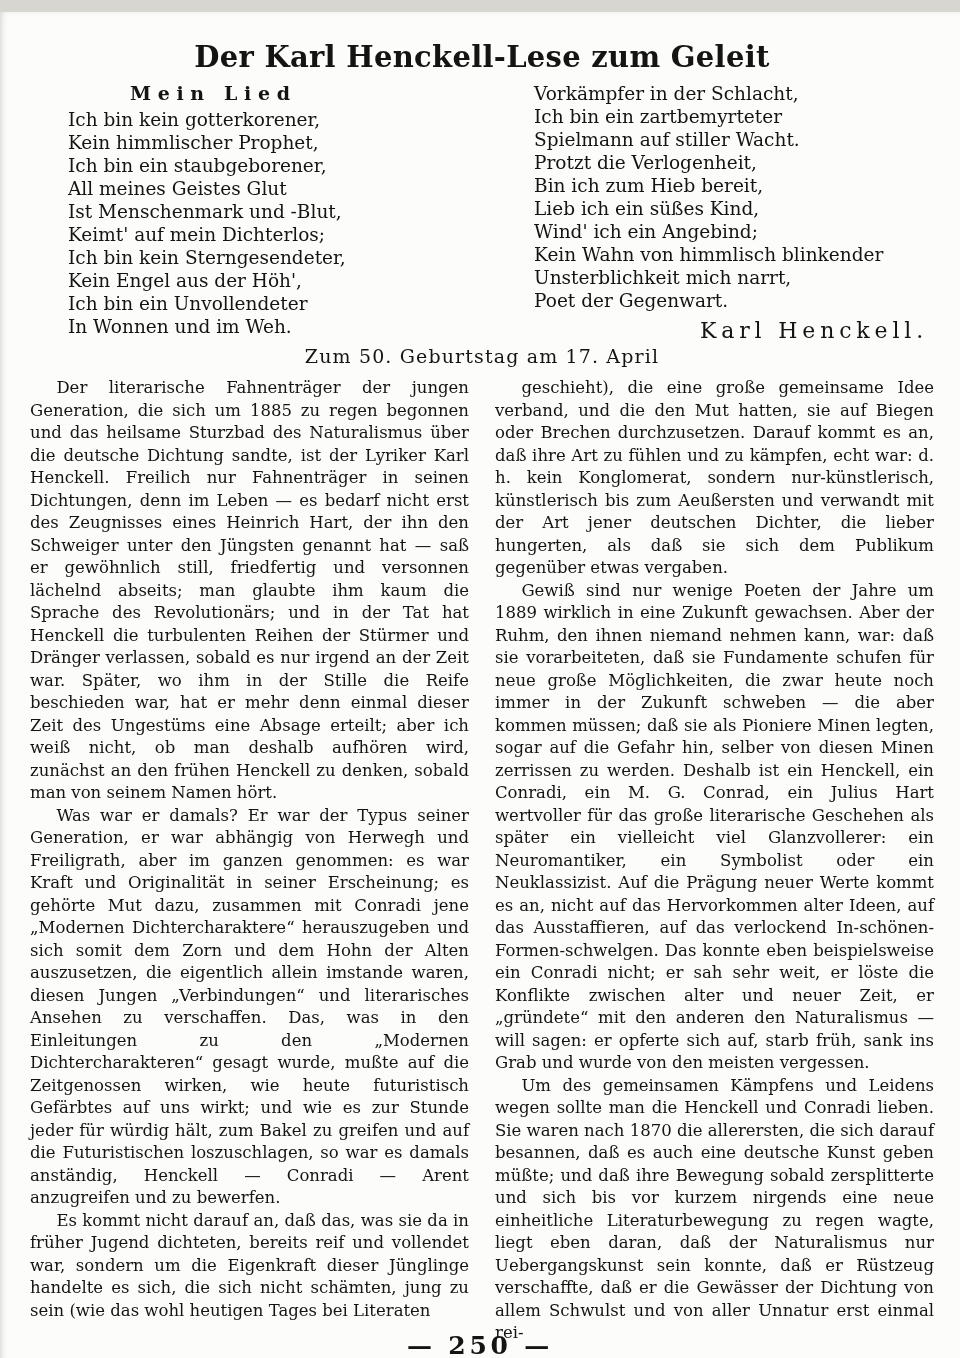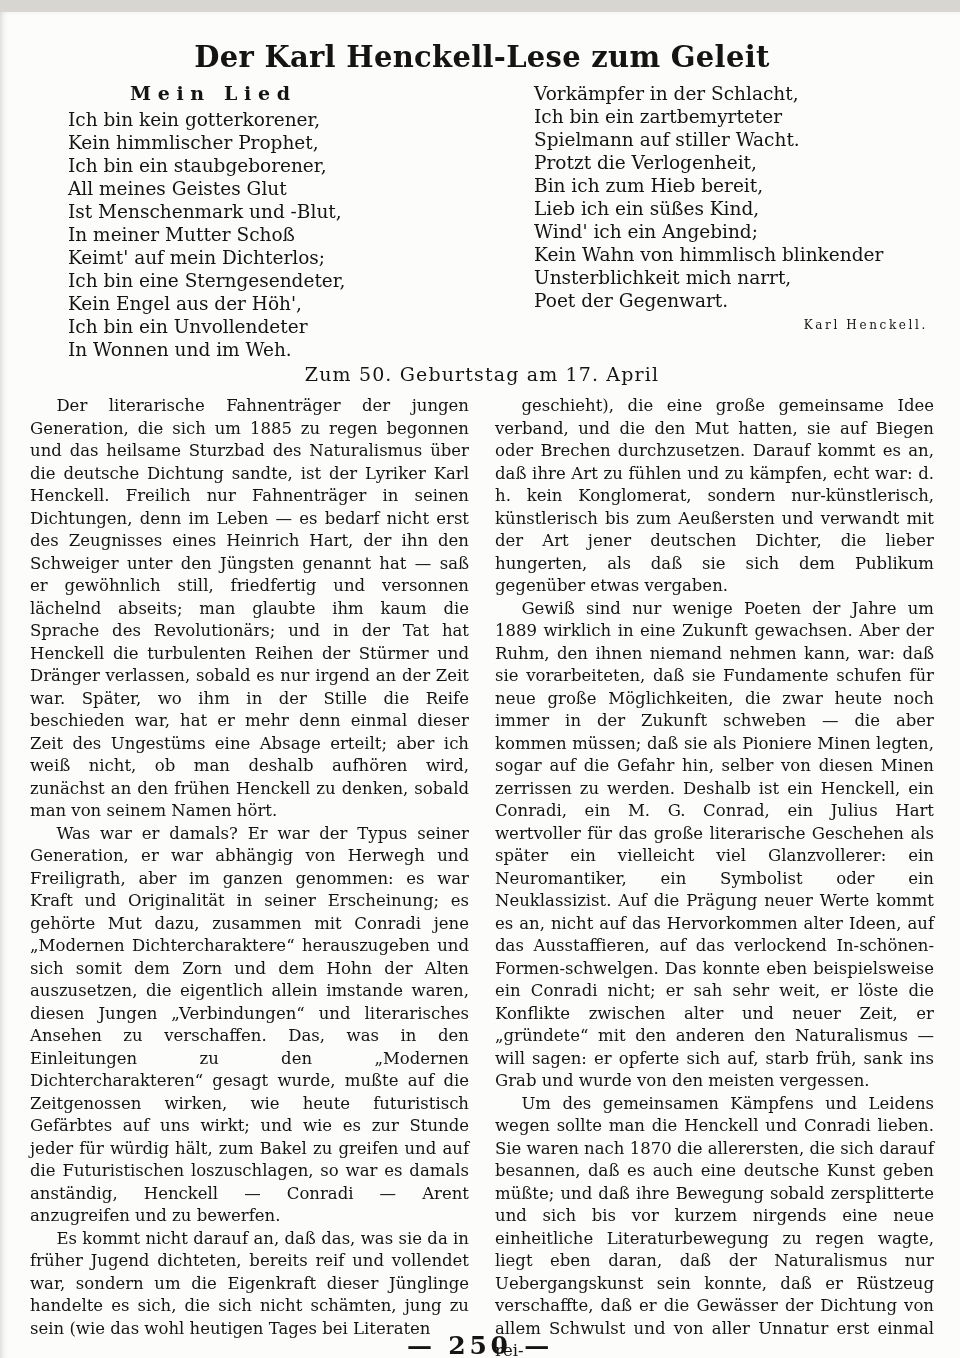--- a/index.html
+++ b/index.html
@@ -29,21 +29,21 @@
   .poem-col.right { padding-left: 28px; }
   .poem-title {
     font-size: 19px;
     font-weight: bold;
     letter-spacing: .35em;
     margin: 0 0 4px 62px;
   }
   .poem-line { font-size: 18.5px; line-height: 23px; white-space: nowrap; }
   .poem-signature {
     text-align: right;
-    font-size: 12px;
+    font-size: 22px;
     letter-spacing: .22em;
     margin-top: 6px;
     padding-right: 6px;
   }
   .article-heading {
     text-align: center;
     font-size: 27px;
     font-weight: bold;
     margin: 10px 0 2px 0;
   }
@@ -81,23 +81,22 @@
   <h1 class="page-title">Der Karl Henckell-Lese zum Geleit</h1>
 
   <div class="poem-row">
     <div class="poem-col left">
       <div class="poem-title">Mein Lied</div>
       <div class="poem-line">Ich bin kein gotterkorener,</div>
       <div class="poem-line">Kein himmlischer Prophet,</div>
       <div class="poem-line">Ich bin ein staubgeborener,</div>
       <div class="poem-line">All meines Geistes Glut</div>
       <div class="poem-line">Ist Menschenmark und -Blut,</div>
-      <div class="poem-line">In meiner Mutter Schoß</div>
       <div class="poem-line">Keimt' auf mein Dichterlos;</div>
-      <div class="poem-line">Ich bin eine Sterngesendeter,</div>
+      <div class="poem-line">Ich bin kein Sterngesendeter,</div>
       <div class="poem-line">Kein Engel aus der Höh',</div>
       <div class="poem-line">Ich bin ein Unvollendeter</div>
       <div class="poem-line">In Wonnen und im Weh.</div>
     </div>
     <div class="poem-col right">
       <div class="poem-line">Vorkämpfer in der Schlacht,</div>
       <div class="poem-line">Ich bin ein zartbemyrteter</div>
       <div class="poem-line">Spielmann auf stiller Wacht.</div>
       <div class="poem-line">Protzt die Verlogenheit,</div>
       <div class="poem-line">Bin ich zum Hieb bereit,</div>

